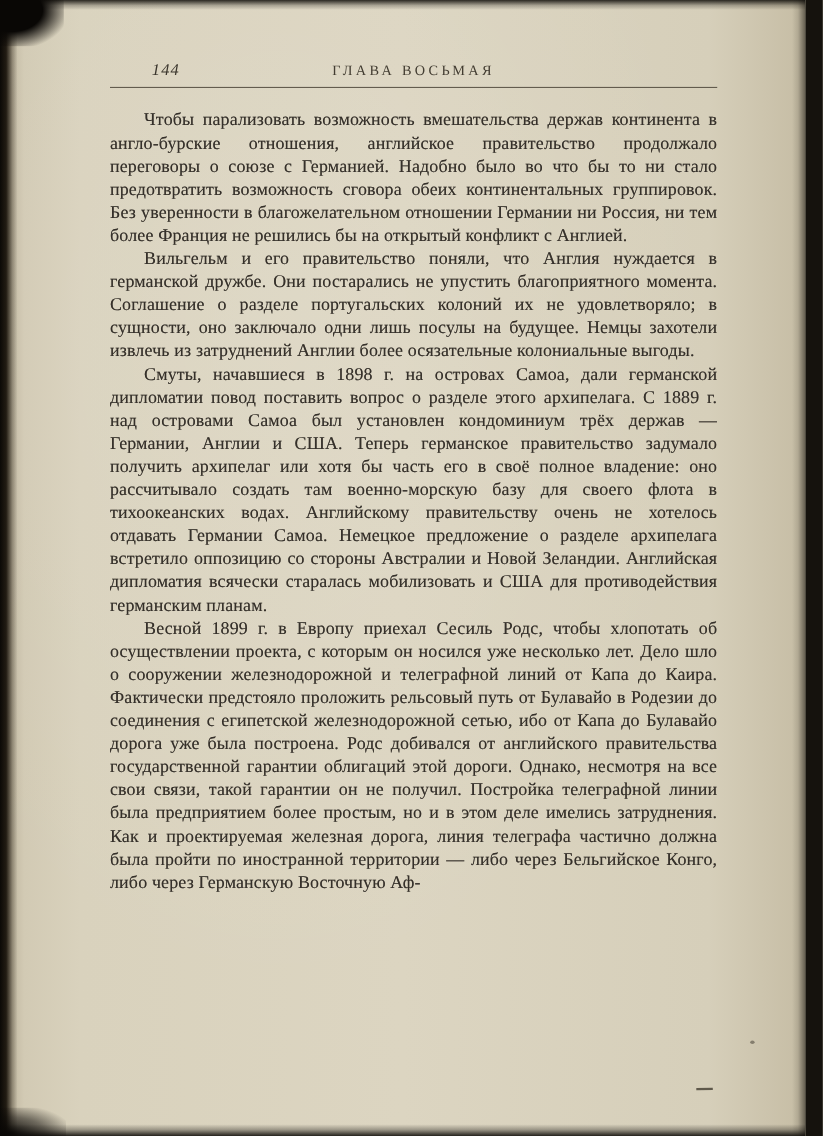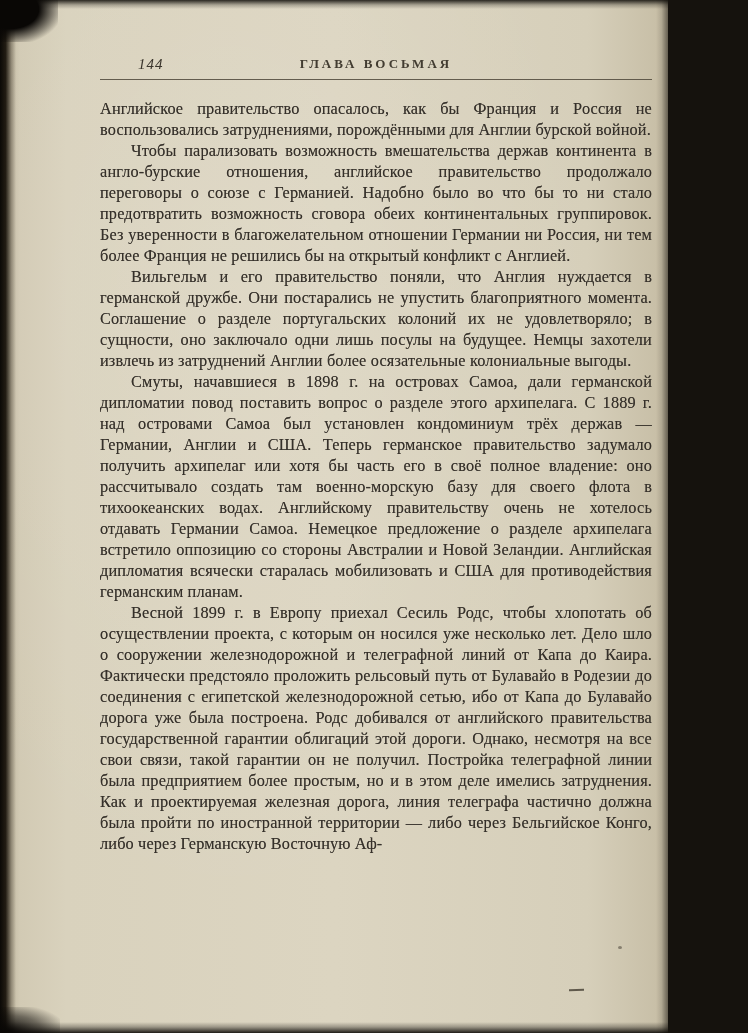--- a/index.html
+++ b/index.html
@@ -4,21 +4,21 @@
 <style>
   * { margin: 0; padding: 0; box-sizing: border-box; }
   html, body { width: 748px; height: 1033px; }
   body {
     background: #15120d;
     font-family: "Liberation Serif", "DejaVu Serif", serif;
     overflow: hidden;
   }
   .scan {
     position: relative;
-    width: 668px;
+    width: 732px;
     height: 1033px;
     background:
       radial-gradient(ellipse at 35% 30%, rgba(255,255,255,0.10), rgba(255,255,255,0) 60%),
       linear-gradient(90deg, #b5ab93 0%, #d2cab4 3%, #d9d2bd 10%, #dcd5c1 50%, #d6cfba 88%, #c7bea6 99%),
       #d7d0bc;
   }
   .edge-left {
     position: absolute; left: 0; top: 0; width: 16px; height: 100%;
     background: linear-gradient(90deg, #0b0906 0%, #221c13 35%, rgba(40,33,22,0.35) 70%, rgba(40,33,22,0) 100%);
   }
@@ -57,21 +57,20 @@
     font-style: italic;
     font-size: 15px;
     letter-spacing: 1px;
   }
   .chapter {
     display: block;
     text-align: center;
     font-size: 13px;
     letter-spacing: 3px;
     color: #423c31;
-    font-weight: bold;
   }
   .head-rule {
     height: 0;
     border-top: 1.2px solid #4e463a;
     margin-top: 3px;
     margin-bottom: 18px;
     opacity: 0.85;
   }
   .body-text {
     color: #35302a;
@@ -104,21 +103,20 @@
   <div class="paper-content">
 
     <div class="running-head">
       <span class="pagenum">144</span>
       <span class="chapter">ГЛАВА ВОСЬМАЯ</span>
     </div>
 
     <div class="head-rule"></div>
 
     <div class="body-text">
-      <p class="noindent">Английское правительство опасалось, как бы Франция и Россия не воспользовались затруднениями, порождёнными для Англии бурской войной.</p>
       <p>Чтобы парализовать возможность вмешательства держав континента в англо-бурские отношения, английское правительство продолжало переговоры о союзе с Германией. Надобно было во что бы то ни стало предотвратить возможность сговора обеих континентальных группировок. Без уверенности в благожелательном отношении Германии ни Россия, ни тем более Франция не решились бы на открытый конфликт с Англией.</p>
       <p>Вильгельм и его правительство поняли, что Англия нуждается в германской дружбе. Они постарались не упустить благоприятного момента. Соглашение о разделе португальских колоний их не удовлетворяло; в сущности, оно заключало одни лишь посулы на будущее. Немцы захотели извлечь из затруднений Англии более осязательные колониальные выгоды.</p>
       <p>Смуты, начавшиеся в 1898 г. на островах Самоа, дали германской дипломатии повод поставить вопрос о разделе этого архипелага. С 1889 г. над островами Самоа был установлен кондоминиум трёх держав — Германии, Англии и США. Теперь германское правительство задумало получить архипелаг или хотя бы часть его в своё полное владение: оно рассчитывало создать там военно-морскую базу для своего флота в тихоокеанских водах. Английскому правительству очень не хотелось отдавать Германии Самоа. Немецкое предложение о разделе архипелага встретило оппозицию со стороны Австралии и Новой Зеландии. Английская дипломатия всячески старалась мобилизовать и США для противодействия германским планам.</p>
       <p>Весной 1899 г. в Европу приехал Сесиль Родс, чтобы хлопотать об осуществлении проекта, с которым он носился уже несколько лет. Дело шло о сооружении железнодорожной и телеграфной линий от Капа до Каира. Фактически предстояло проложить рельсовый путь от Булавайо в Родезии до соединения с египетской железнодорожной сетью, ибо от Капа до Булавайо дорога уже была построена. Родс добивался от английского правительства государственной гарантии облигаций этой дороги. Однако, несмотря на все свои связи, такой гарантии он не получил. Постройка телеграфной линии была предприятием более простым, но и в этом деле имелись затруднения. Как и проектируемая железная дорога, линия телеграфа частично должна была пройти по иностранной территории — либо через Бельгийское Конго, либо через Германскую Восточную Аф-</p>
     </div>
 
   </div>
 
   <div class="edge-left"></div>
   <div class="edge-right"></div>

